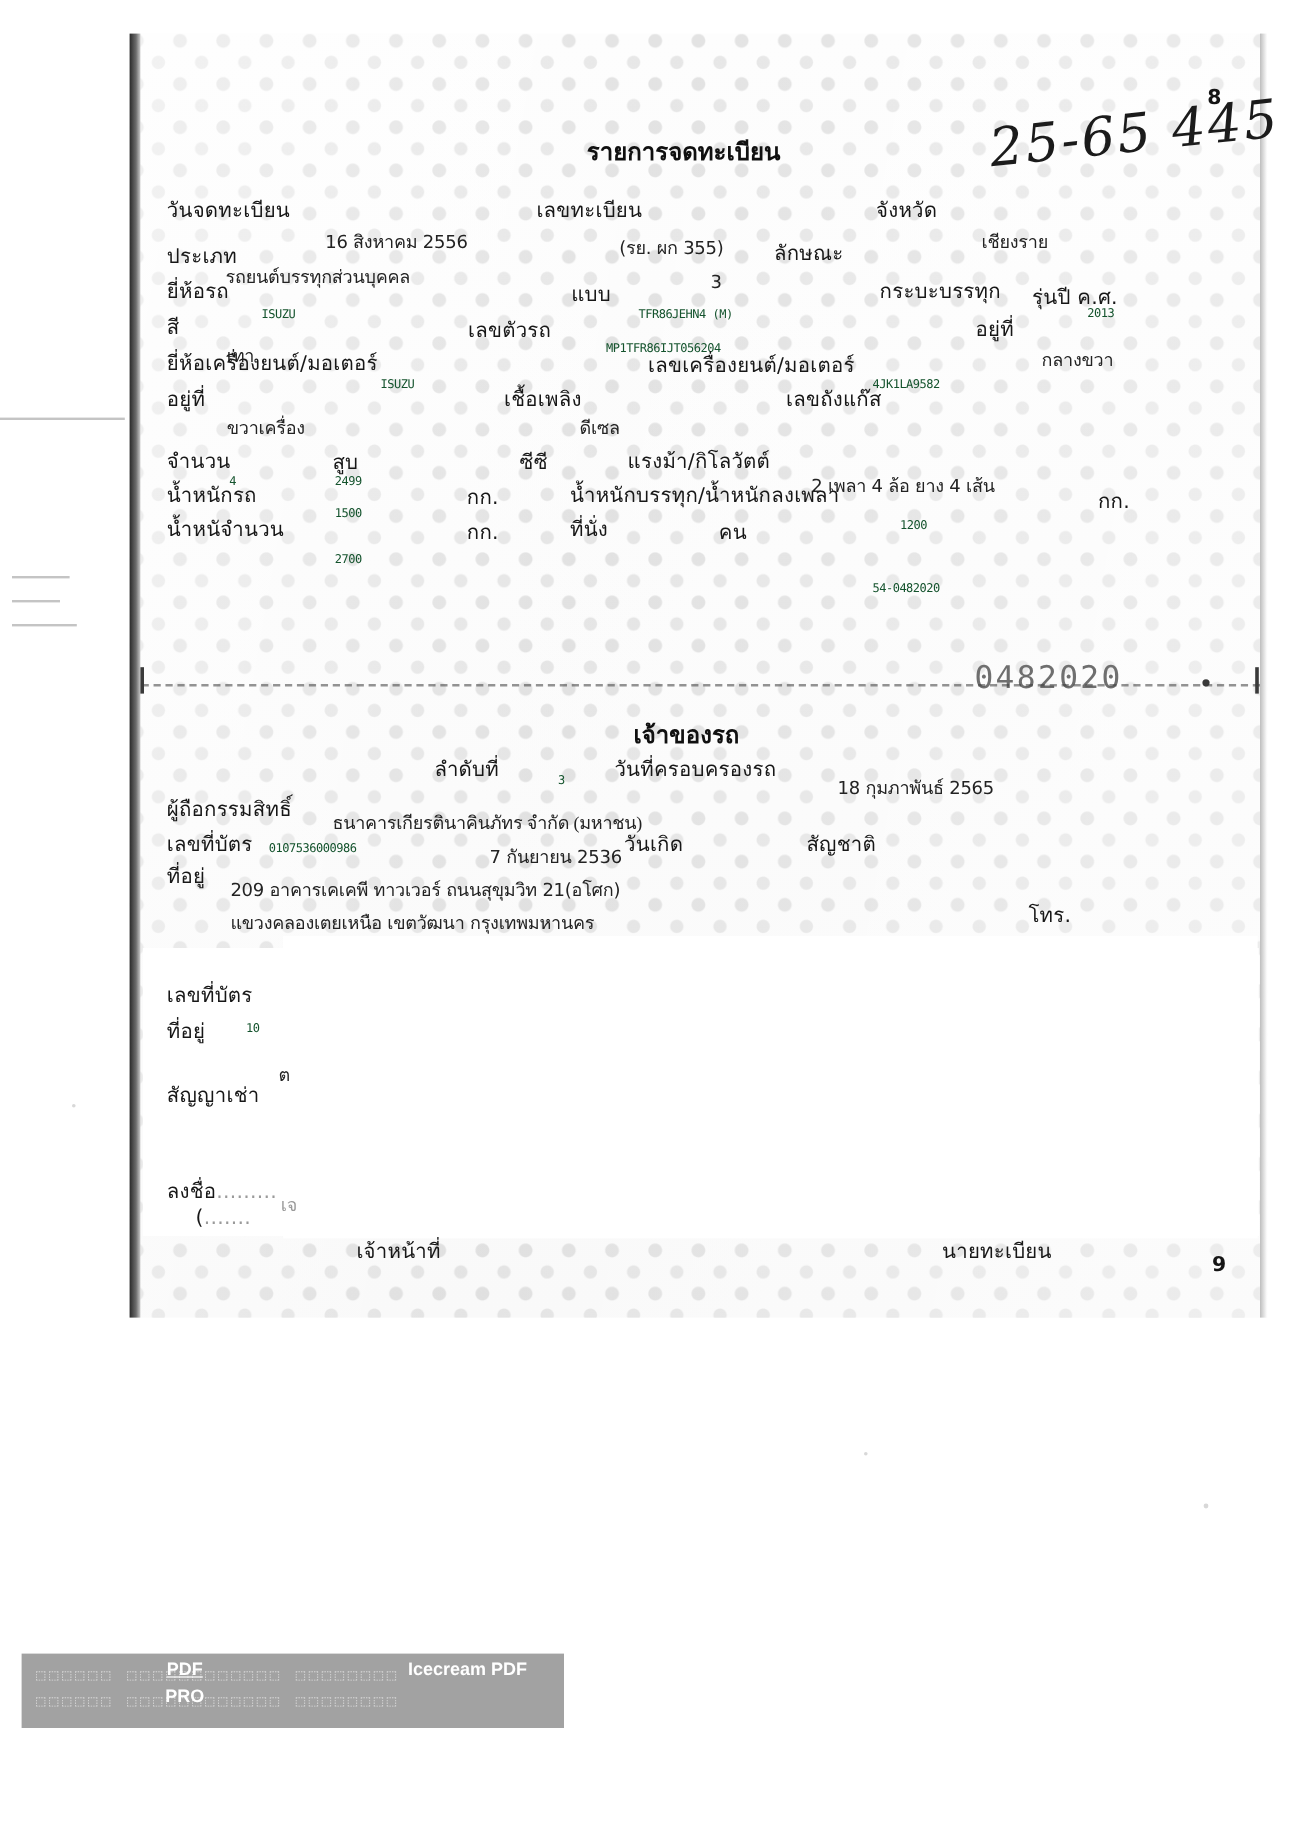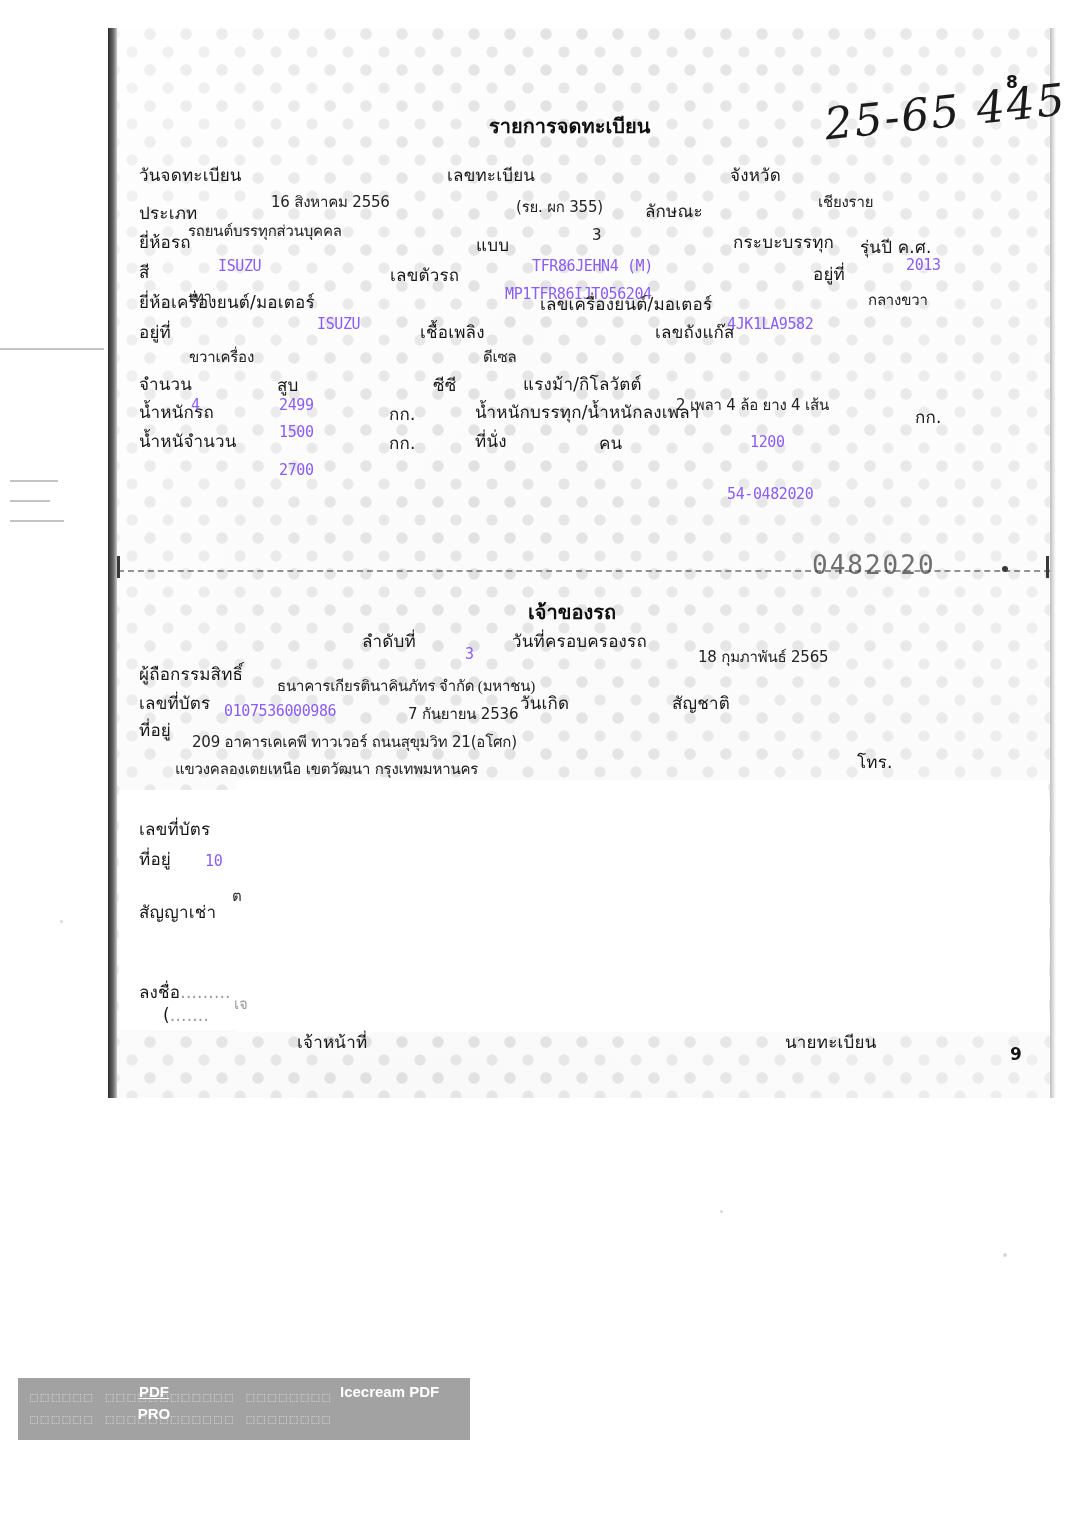--- a/index.html
+++ b/index.html
@@ -66,23 +66,23 @@
     white-space: nowrap;
     font-family: "DejaVu Sans", sans-serif;
     color: #1d1d1d;
   }
   .lbl {
     font-size: 17px;
     letter-spacing: 0.2px;
     color: #171717;
   }
   .val {
-    font-size: 15px;
+    font-size: 10px;
     font-family: "DejaVu Sans Mono", monospace;
-    color: #8b5cf6;
+    color: #14532d;
     letter-spacing: -0.4px;
   }
   .val-th {
     font-size: 15px;
     font-family: "DejaVu Sans", sans-serif;
     color: #232323;
     letter-spacing: -0.2px;
   }
   .head {
     font-size: 20px;
@@ -296,21 +296,21 @@
 <div class="doc-text val-th" style="left:277px;top:674px;font-family:Liberation Serif, serif;">ธนาคารเกียรตินาคินภัทร จำกัด (มหาชน)</div>
 
 <div class="doc-text lbl" style="left:139px;top:689px;">เลขที่บัตร</div>
 <div class="doc-text lbl" style="left:520px;top:689px;">วันเกิด</div>
 <div class="doc-text lbl" style="left:672px;top:689px;">สัญชาติ</div>
 <div class="doc-text val" style="left:224px;top:702px;">0107536000986</div>
 <div class="doc-text val-th" style="left:408px;top:702px;">7 กันยายน 2536</div>
 
 <div class="doc-text lbl" style="left:139px;top:716px;">ที่อยู่</div>
 <div class="doc-text val-th" style="left:192px;top:730px;">209 อาคารเคเคพี ทาวเวอร์ ถนนสุขุมวิท 21(อโศก)</div>
-<div class="doc-text val-th" style="left:175px;top:757px;">แขวงคลองเตยเหนือ เขตวัฒนา กรุงเทพมหานคร</div>
+<div class="doc-text val-th" style="left:192px;top:757px;">แขวงคลองเตยเหนือ เขตวัฒนา กรุงเทพมหานคร</div>
 <div class="doc-text lbl" style="left:857px;top:748px;">โทร.</div>
 
 <div class="doc-text lbl" style="left:139px;top:785px;">ผู้ครอบครอง</div>
 <div class="ocr-ghost" style="left:280px;top:796px;">. . . . . . . . . . .</div>
 
 <div class="white-block"></div>
 <div class="white-block-2"></div>
 
 <div class="doc-text lbl" style="left:139px;top:815px;">เลขที่บัตร</div>
 <div class="doc-text lbl" style="left:139px;top:845px;">ที่อยู่</div>

